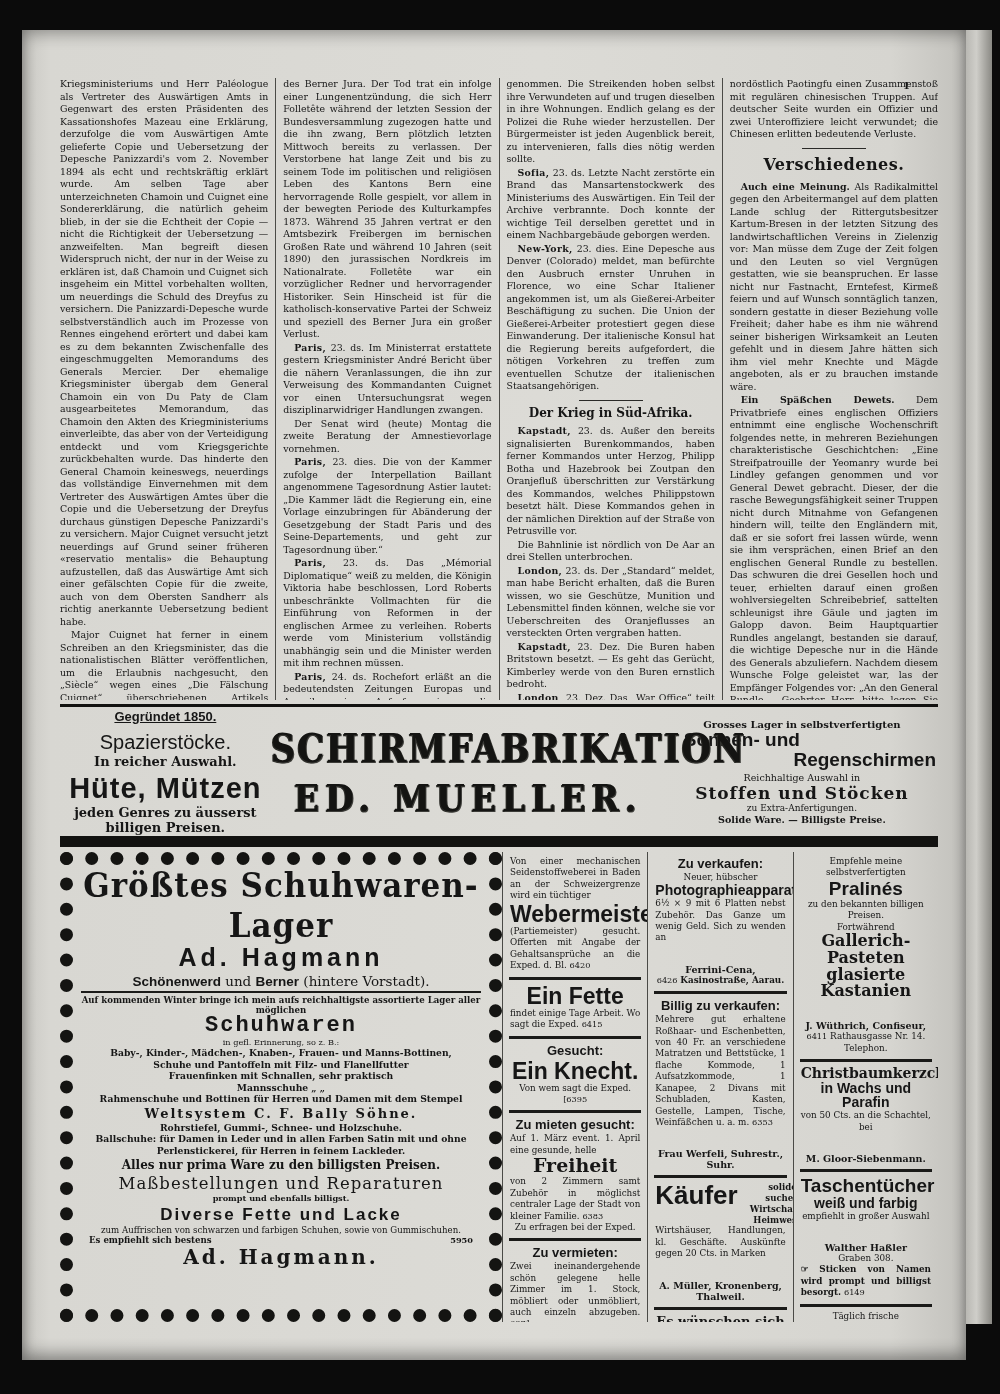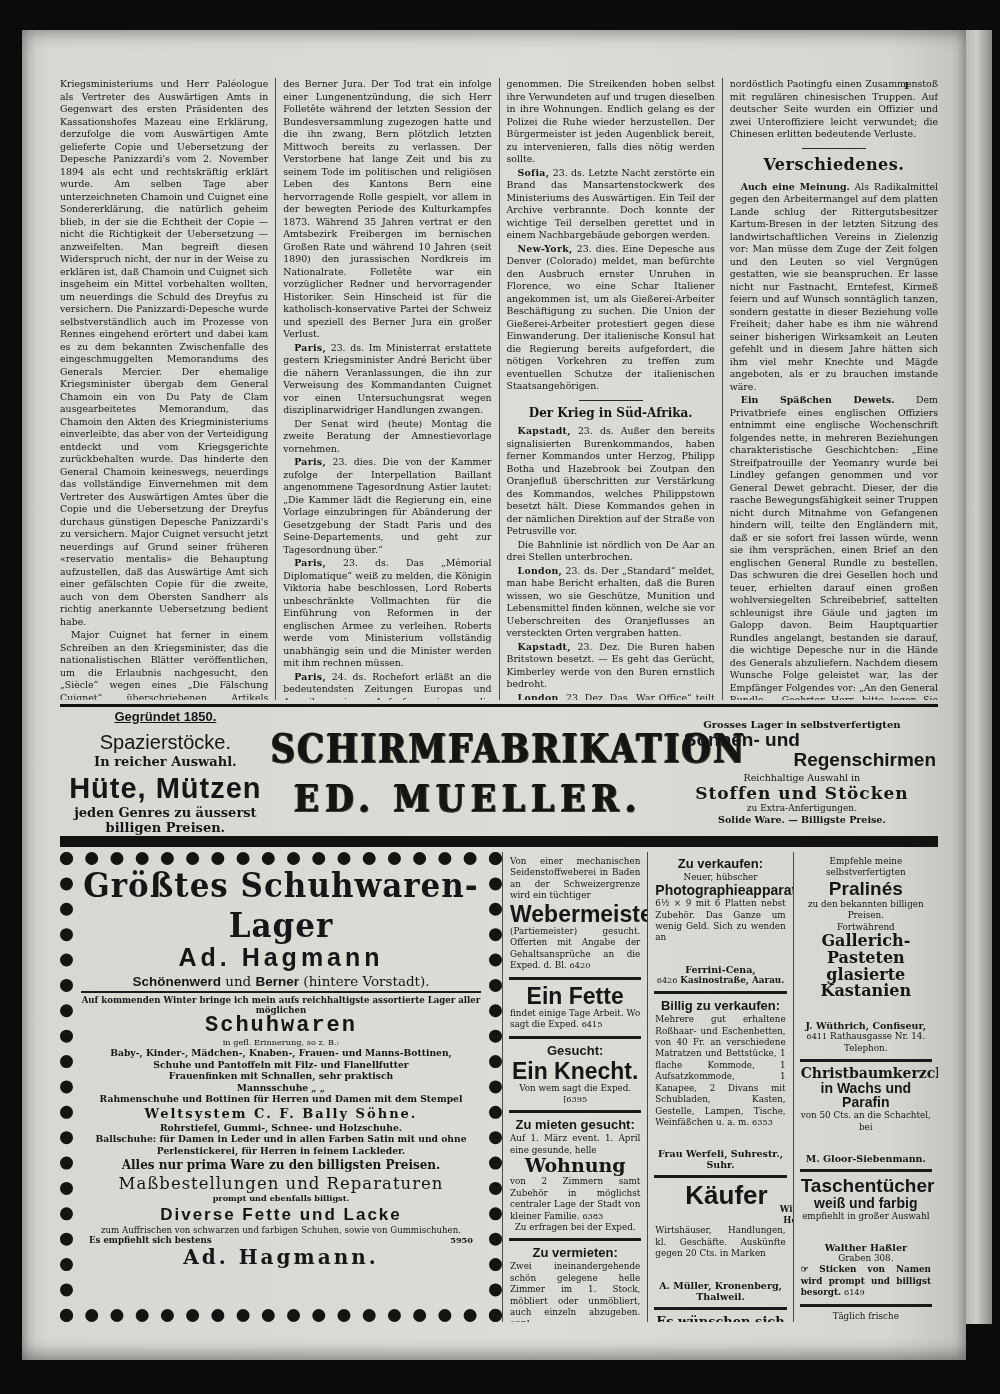--- a/index.html
+++ b/index.html
@@ -75,21 +75,21 @@
   .ccol{flex:1;min-width:0;padding:0 6px;overflow:hidden;}
   .ccol .ad{border-bottom:3px solid #1a1a18;padding:4px 1px 5px;text-align:center;}
   .ccol .ad:last-child{border-bottom:0;}
   .adtext{font-size:8.8px;line-height:1.3;text-align:justify;}
   .adtext.center{text-align:center;}
   .adhead{font-family:"Liberation Sans",sans-serif;font-weight:bold;font-size:13px;margin-bottom:1px;}
   .adbig{font-family:"Liberation Sans",sans-serif;font-weight:bold;line-height:1.05;}
   .sz26{font-size:23px;}.sz20{font-size:19px;}.sz17{font-size:16px;}.sz14{font-size:14px;}
   .adsig{font-size:9.5px;font-weight:bold;margin-top:20px;}
   .adnum{font-size:8.2px;}
-  .kauf{display:flex;align-items:flex-start;gap:12px;text-align:center;margin-left:30px;}
+  .kauf{display:flex;align-items:flex-start;gap:12px;text-align:center;}
   .kauf .adbig{font-size:26px;}
   .kauf .side{font-size:8.6px;line-height:1.25;font-weight:bold;}
   .frak{font-family:"DejaVu Serif",serif;}
   .wurst{font-weight:bold;font-size:15px;text-align:left;line-height:1.15;font-family:"DejaVu Serif",serif;}
   .hand{font-weight:bold;}
 </style>
 </head>
 <body>
 
 <div class="scan">
@@ -204,21 +204,21 @@
             <div class="adtext"><span>findet einige Tage Arbeit. Wo sagt die Exped.</span> <span class="adnum">6415</span></div>
           </div>
           <div class="ad">
             <div class="adhead">Gesucht:</div>
             <div class="adbig sz26">Ein Knecht.</div>
             <div class="adtext center"><span>Von wem sagt die Exped.</span> <span class="adnum">[6395</span></div>
           </div>
           <div class="ad">
             <div class="adhead">Zu mieten gesucht:</div>
             <div class="adtext">Auf 1. März event. 1. April eine gesunde, helle</div>
-            <div class="adbig sz20 frak">Wohnung</div>
+            <div class="adbig sz20 frak">Freiheit</div>
             <div class="adtext"><span>von 2 Zimmern samt Zubehör in möglichst centraler Lage der Stadt von kleiner Familie.</span> <span class="adnum">6383</span></div>
             <div class="adtext center">Zu erfragen bei der Exped.</div>
           </div>
           <div class="ad">
             <div class="adhead">Zu vermieten:</div>
             <div class="adtext"><span>Zwei ineinandergehende schön gelegene helle Zimmer im 1. Stock, möbliert oder unmöbliert, auch einzeln abzugeben.</span> <span class="adnum">6371</span></div>
 
           </div>
 
         </div>

